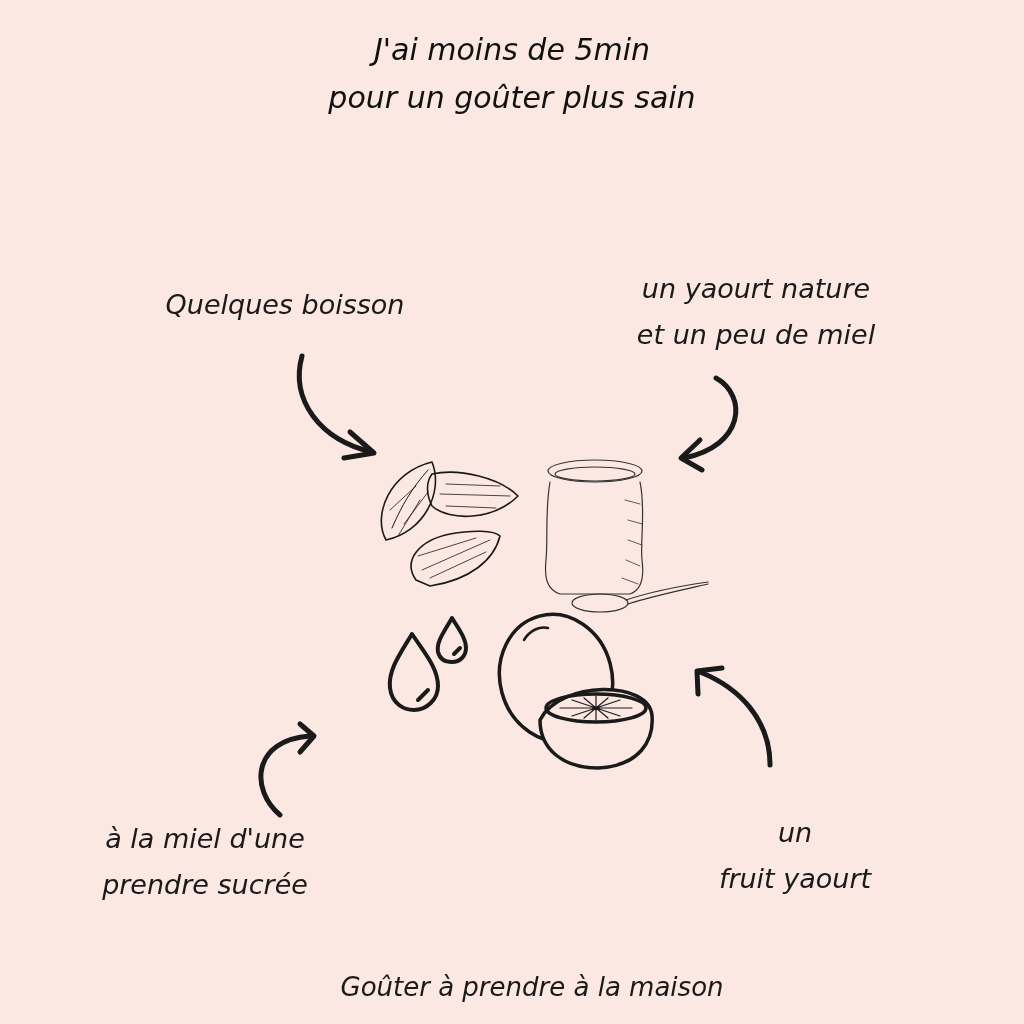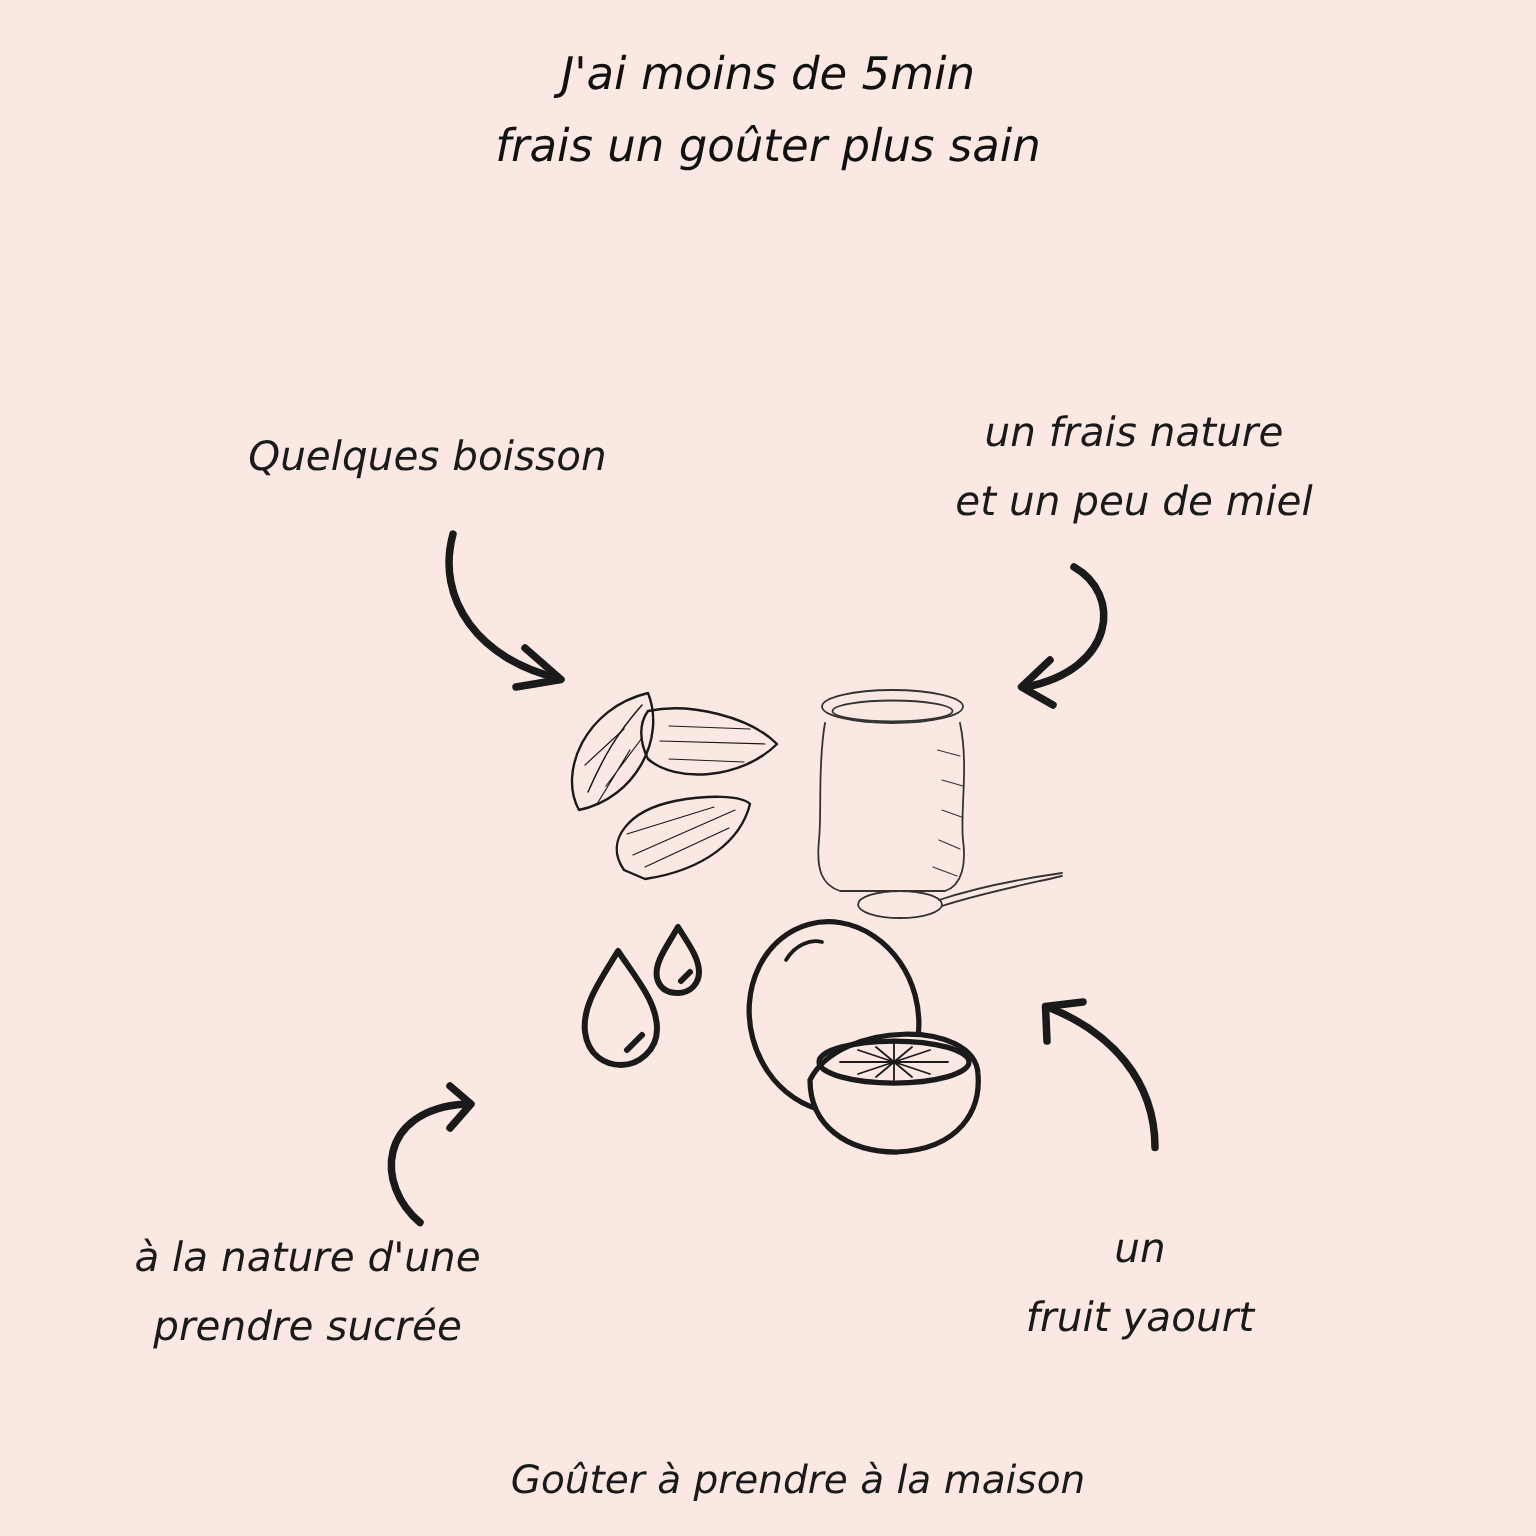--- a/index.html
+++ b/index.html
@@ -14,38 +14,38 @@
   .title { left:0; width:1024px; top:26px; font-size:30px; line-height:48px; font-weight:500; }
   .label { font-size:27px; line-height:46px; font-weight:300; color:#1a1a1a; }
   .footer { left:0; width:1064px; top:968px; font-size:26px; font-weight:300; color:#1a1a1a; }
   svg.art { position:absolute; left:0; top:0; }
 </style>
 </head>
 <body>
 
 <div class="txt title">
   <div>J'ai moins de 5min</div>
-  <div>frais un goûter plus sain</div>
+  <div>pour un goûter plus sain</div>
 </div>
 
 <div class="txt label" style="left:110px; width:350px; top:282px;">
   <div>Quelques boisson</div>
 </div>
 
 <div class="txt label" style="left:596px; width:320px; top:266px;">
-  <div>un frais nature</div>
+  <div>un yaourt nature</div>
   <div>et un peu de miel</div>
 </div>
 
 <div class="txt label" style="left:55px; width:300px; top:816px;">
-  <div>à la nature d'une</div>
+  <div>à la miel d'une</div>
   <div>prendre sucrée</div>
 </div>
 
-<div class="txt label" style="left:655px; width:210px; top:810px;">
+<div class="txt label" style="left:690px; width:210px; top:810px;">
   <div>un</div>
   <div>fruit yaourt</div>
 </div>
 
 <div class="txt footer">Goûter à prendre à la maison</div>
 
 <svg class="art" width="1024" height="1024" viewBox="0 0 1024 1024" fill="none" stroke="#1a1a1a" stroke-linecap="round" stroke-linejoin="round">
 
   <g stroke-width="5">
     <path d="M302 356 C 290 400, 320 440, 372 452"></path>

